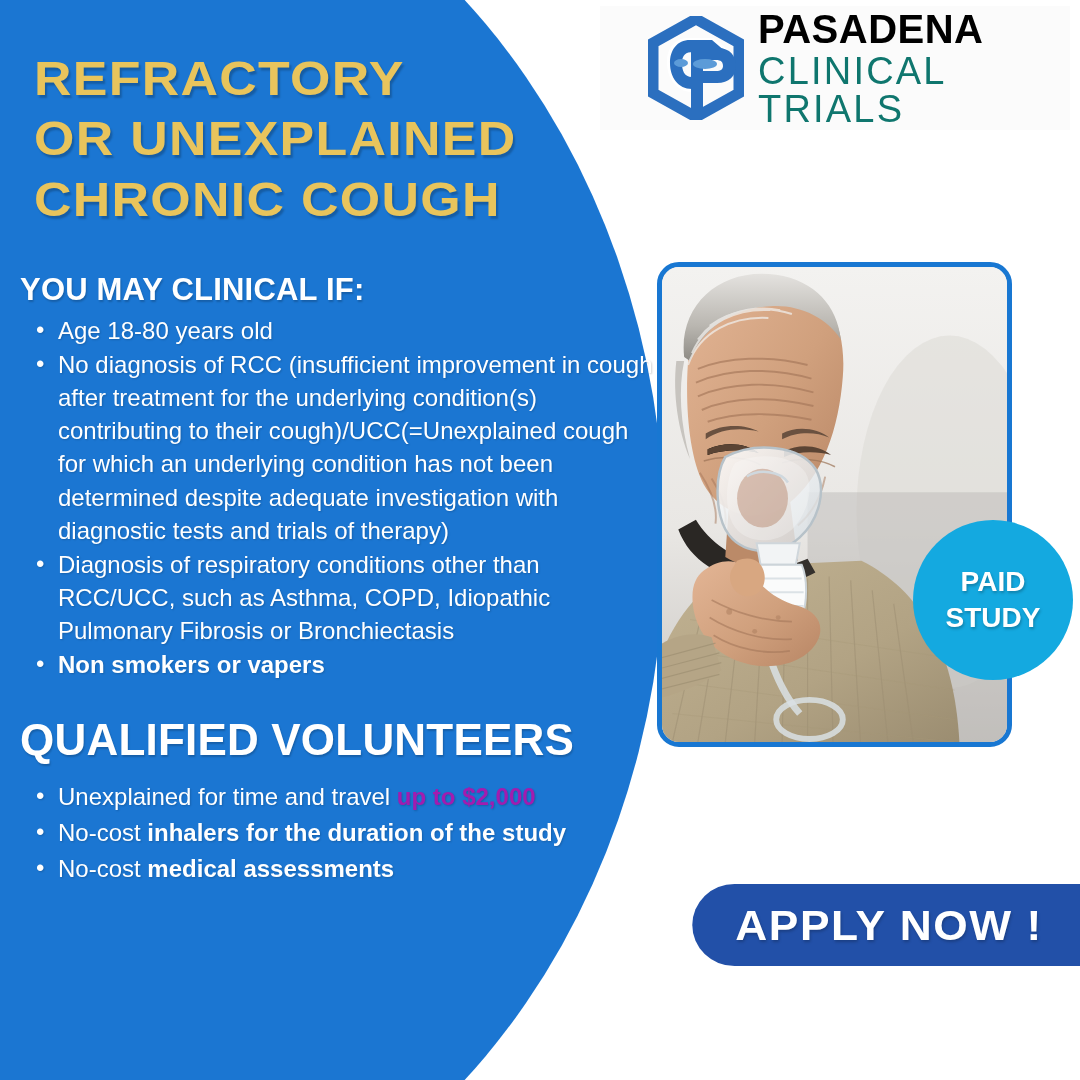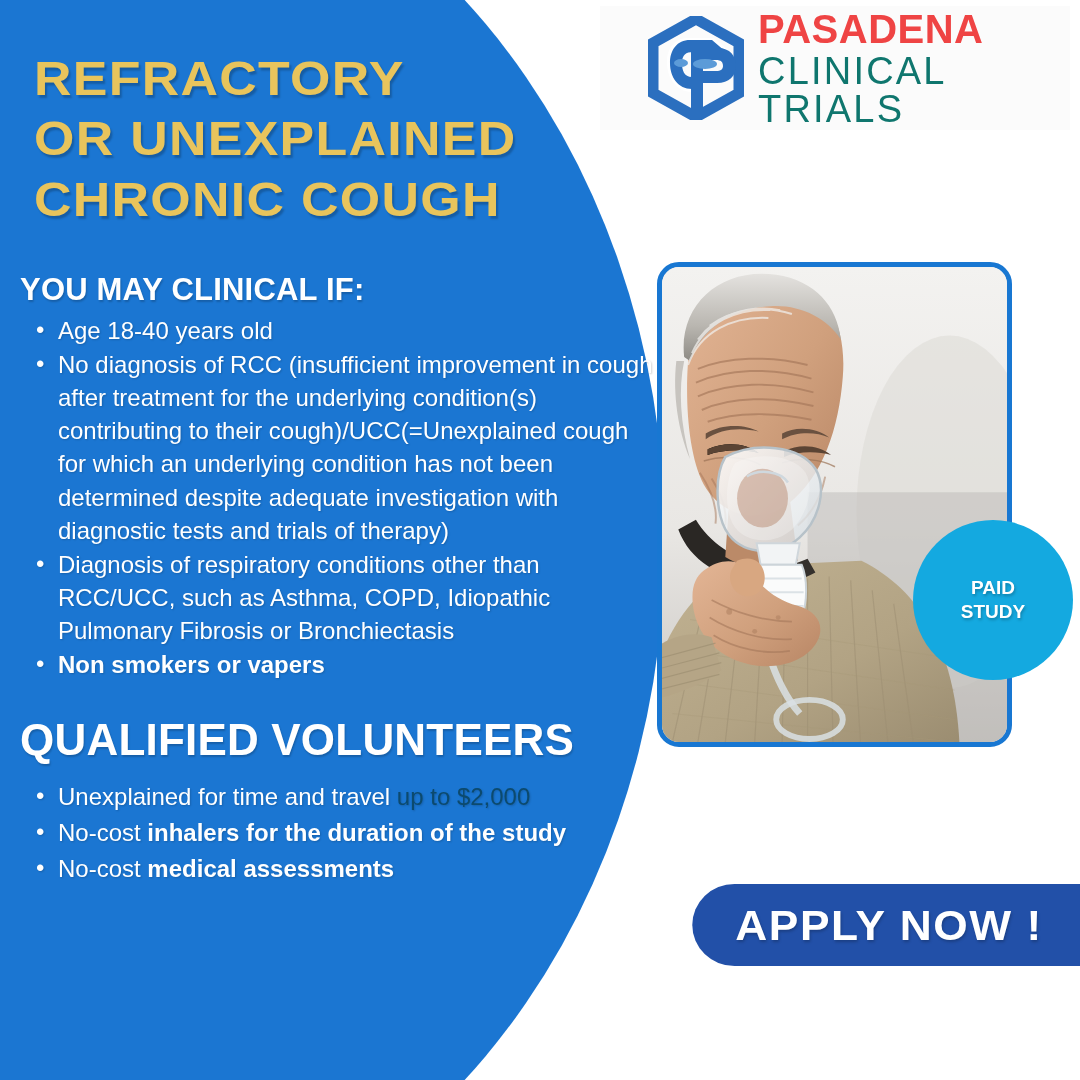--- a/index.html
+++ b/index.html
@@ -40,21 +40,21 @@
     padding-left:48px;
     box-sizing:border-box;
   }
   .logo-mark{
     width:96px;height:104px;
     flex:0 0 auto;
     margin-right:14px;
   }
   .logo-text{display:flex;flex-direction:column;line-height:1;}
   .logo-line1{
-    font-size:40px;font-weight:700;color:#ef4444;
+    font-size:40px;font-weight:700;color:#000000;
     letter-spacing:0.5px;
   }
   .logo-line2{
     font-size:38px;font-weight:400;color:#0f766e;
     letter-spacing:2.2px;margin-top:3px;
   }
 
   
   .headline{
     position:absolute;
@@ -103,21 +103,21 @@
     text-shadow:1px 1px 2px rgba(0,0,0,0.18);
   }
   ul.blist li::before{
     content:"\2022";
     position:absolute;
     left:16px;top:-1px;
     font-size:24px;
     line-height:1.38;
   }
   .b{font-weight:700;}
-  .gold{color:#0c4a6e;font-weight:400;}
+  .gold{color:#a21caf;font-weight:700;}
 
   .receive-block{margin-top:28px;}
   .receive-block .sec-title{font-size:44px;line-height:1.42;margin-bottom:8px;}
   .receive-block ul.blist li{margin-bottom:3px;}
 
   
   .photo{
     position:absolute;
     left:657px;top:262px;
     width:355px;height:485px;
@@ -137,21 +137,21 @@
     width:160px;height:160px;
     border-radius:50%;
     background:#14A9E0;
     z-index:7;
     display:flex;
     flex-direction:column;
     align-items:center;
     justify-content:center;
     color:#ffffff;
     font-weight:700;
-    font-size:19px;
+    font-size:28px;
     line-height:1.28;
     text-shadow:1px 2px 3px rgba(0,0,0,0.25);
   }
 
   
   .apply-btn{
     position:absolute;
     left:698px;top:884px;
     width:382px;height:82px;
     background:#2250A8;
@@ -201,21 +201,21 @@
     <div>REFRACTORY</div>
     <div>OR UNEXPLAINED</div>
     <div>CHRONIC COUGH</div>
   </div>
 
   <div class="left-col">
 
     <div>
       <p class="sec-title">YOU MAY CLINICAL IF:</p>
       <ul class="blist">
-        <li><span>Age 18-40 years old</span></li>
+        <li><span>Age 18-80 years old</span></li>
         <li><span>No diagnosis of RCC (insufficient improvement in cough after treatment for the underlying condition(s) contributing to their cough)/UCC(=Unexplained cough for which an underlying condition has not been determined despite adequate investigation with diagnostic tests and trials of therapy)</span></li>
         <li><span>Diagnosis of respiratory conditions other than RCC/UCC, such as Asthma, COPD, Idiopathic Pulmonary Fibrosis or Bronchiectasis</span></li>
         <li><span class="b">Non smokers or vapers</span></li>
       </ul>
     </div>
 
     <div class="receive-block">
       <p class="sec-title two-line">
         <span>QUALIFIED VOLUNTEERS</span><br>
       </p>

